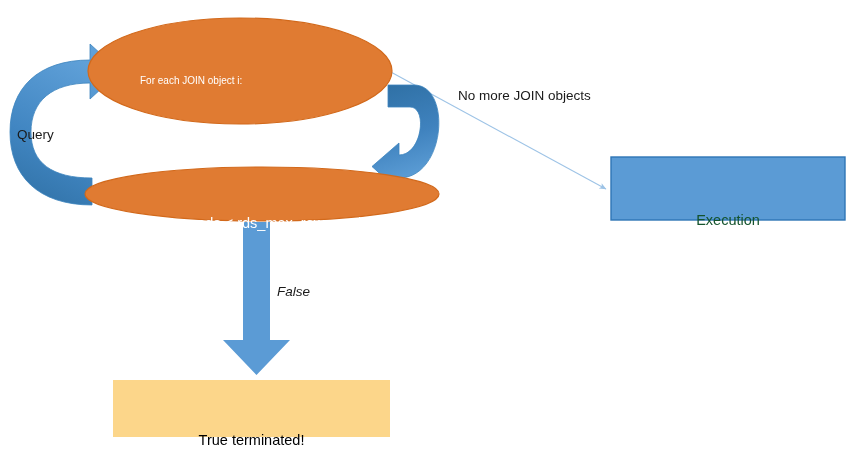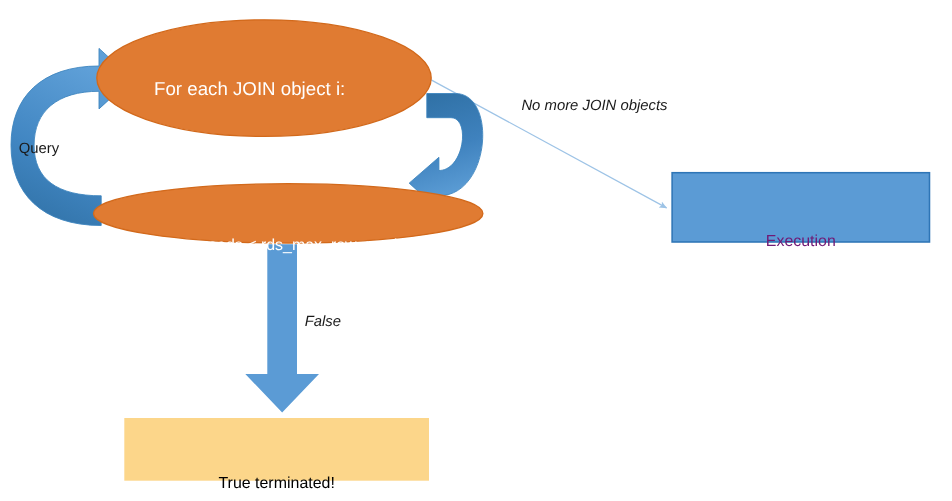--- a/index.html
+++ b/index.html
@@ -28,63 +28,63 @@
     position: absolute;
     pointer-events: none;
     white-space: pre;
   }
   
   #loop-node-text {
     left: 140px;
     top: 38px;
     width: 250px;
     color: #ffffff;
-    font-size: 17px;
+    font-size: 10px;
     line-height: 17px;
   }
   #loop-node-text .l2 {
     margin-top: 26px;
   }
   
   #cond-node-text {
     left: 141px;
     top: 183px;
     width: 290px;
     color: #ffffff;
     font-size: 14.5px;
     margin-left: 16px;
   }
   
   #exec-node-text {
     left: 611px;
     top: 180px;
     width: 234px;
     text-align: center;
-    color: #701a75;
+    color: #14532d;
     font-size: 14.5px;
   }
   
   #term-node-text {
     left: 113px;
     top: 400px;
     width: 277px;
     text-align: center;
     color: #000000;
     font-size: 14.5px;
   }
   .edge-label {
     position: absolute;
     color: #1a1a1a;
     font-size: 13.5px;
     white-space: pre;
     pointer-events: none;
   }
   #label-true  { left: 17px;  top: 127px; }
   #label-false { left: 277px; top: 284px; font-style: italic; }
-  #label-nomore{ left: 474px; top: 88px; font-style: italic;  }
+  #label-nomore{ left: 458px; top: 88px;  }
 </style>
 </head>
 <body>
 
 <div id="canvas">
 
   <svg id="flow-svg" viewBox="0 0 865 455">
     <defs>
       <linearGradient id="gradLeftArrow" x1="0" y1="1" x2="0.35" y2="0">
         <stop offset="0%" stop-color="#2E6FA3"></stop>

